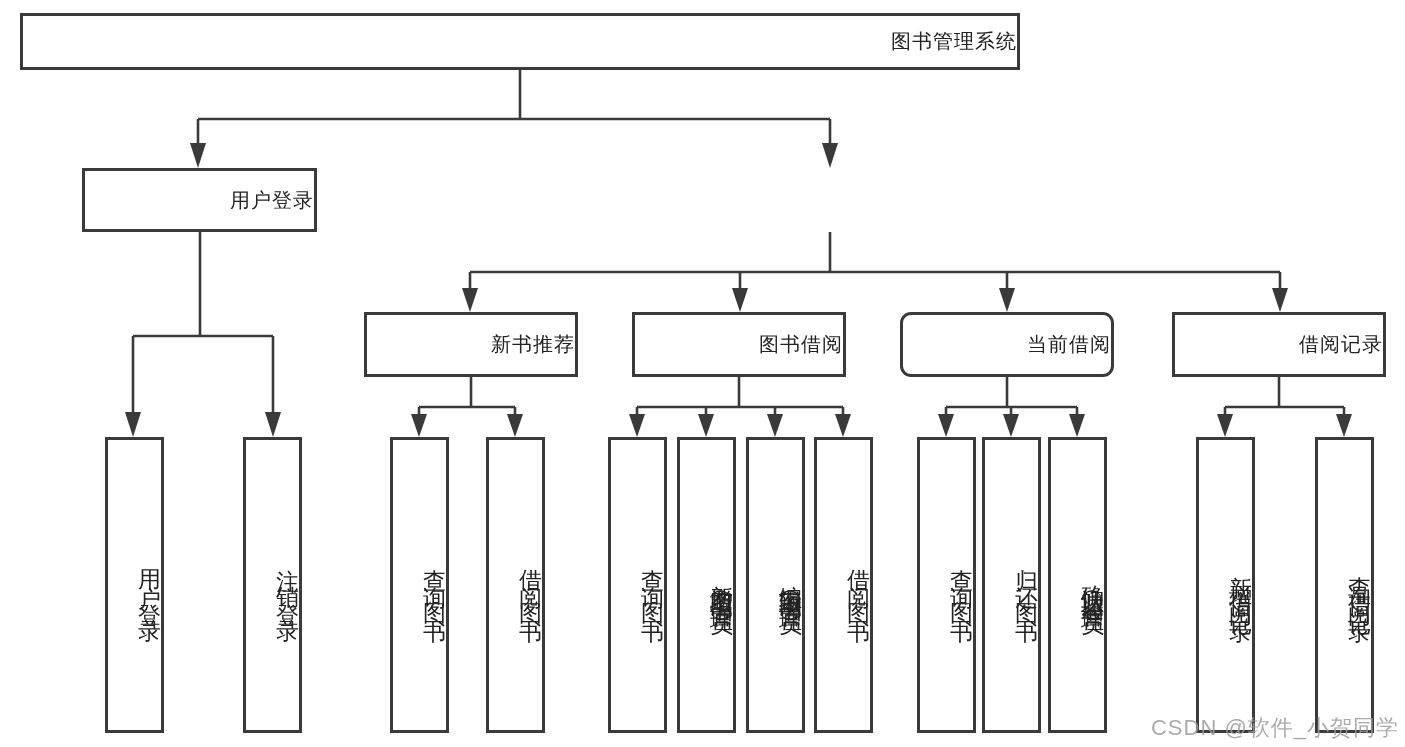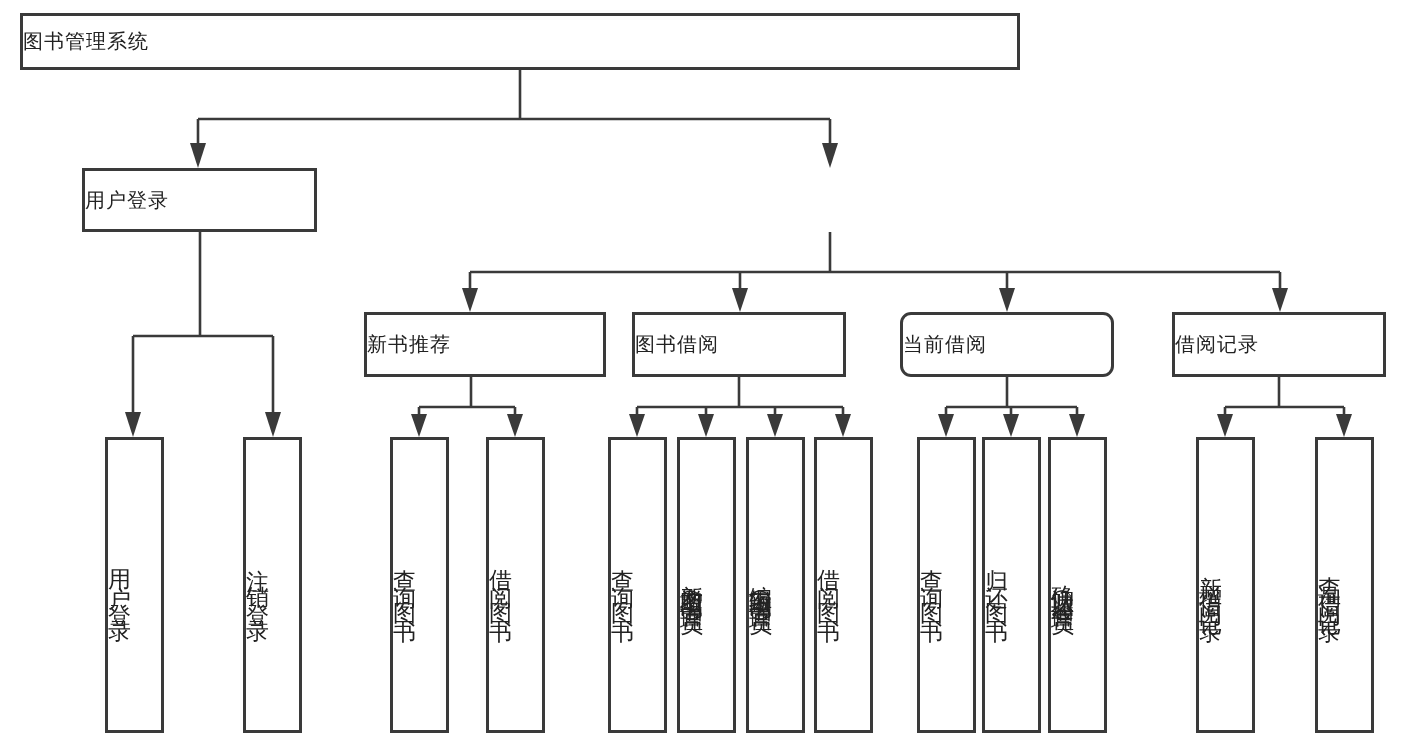--- a/index.html
+++ b/index.html
@@ -17,21 +17,21 @@
     width: 1405px; height: 747px;
     z-index: 1;
   }
   .node {
     position: absolute;
     box-sizing: border-box;
     background: #ffffff;
     border: 3px solid #3a3a3a;
     display: flex;
     align-items: center;
-    justify-content: flex-start;
+    justify-content: flex-end;
     z-index: 2;
     color: #222222;
   }
   .hbox {
     font-size: 20px;
     letter-spacing: 1px;
     white-space: nowrap;
   }
   .vbox {
     width: 59px;
@@ -128,21 +128,21 @@
   </svg>
 
   <div class="node hbox" style="left:20px; top:13px; width:1000px; height:57px;">
     <span>图书管理系统</span>
   </div>
 
   <div class="node hbox" style="left:82px; top:168px; width:235px; height:64px;">
     <span>用户登录</span>
   </div>
 
-  <div class="node hbox" style="left:364px; top:312px; width:242px; height:65px;">
+  <div class="node hbox" style="left:364px; top:312px; width:214px; height:65px;">
     <span>新书推荐</span>
   </div>
   <div class="node hbox" style="left:632px; top:312px; width:214px; height:65px;">
     <span>图书借阅</span>
   </div>
   <div class="node hbox" style="left:900px; top:312px; width:214px; height:65px;border-radius:11px;">
     <span>当前借阅</span>
   </div>
   <div class="node hbox" style="left:1172px; top:312px; width:214px; height:65px;">
     <span>借阅记录</span>
@@ -181,14 +181,15 @@
   <div class="node vbox" style="left:1048px;">
     <span class="vlabel" style="letter-spacing: 4px;">确认归还（管理员）</span>
   </div>
   <div class="node vbox" style="left:1196px;">
     <span class="vlabel" style="letter-spacing: 9px;">新增借阅记录</span>
   </div>
   <div class="node vbox" style="left:1315px;">
     <span class="vlabel" style="letter-spacing: 9px;">查询借阅记录</span>
   </div>
 
+  <div class="watermark">CSDN @软件_小贺同学</div>
 
 </div>
 
 </body></html>

